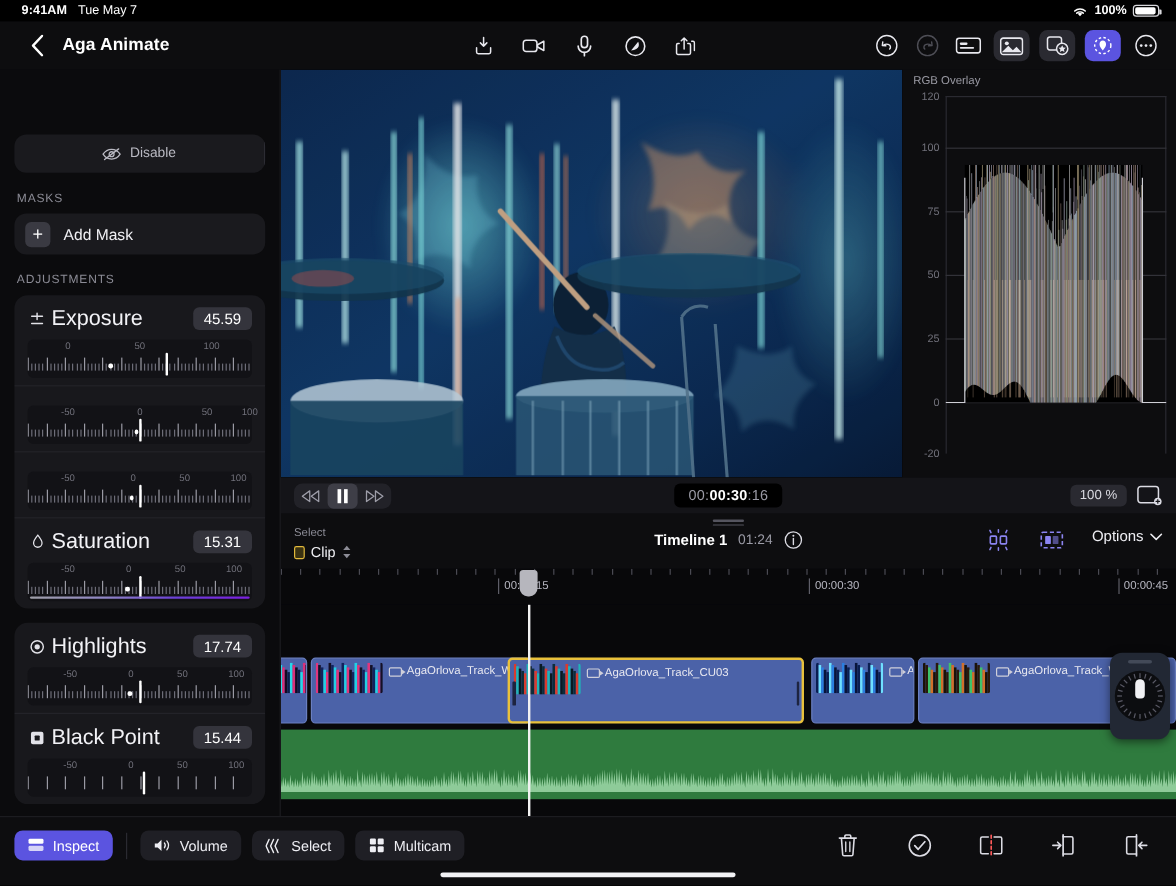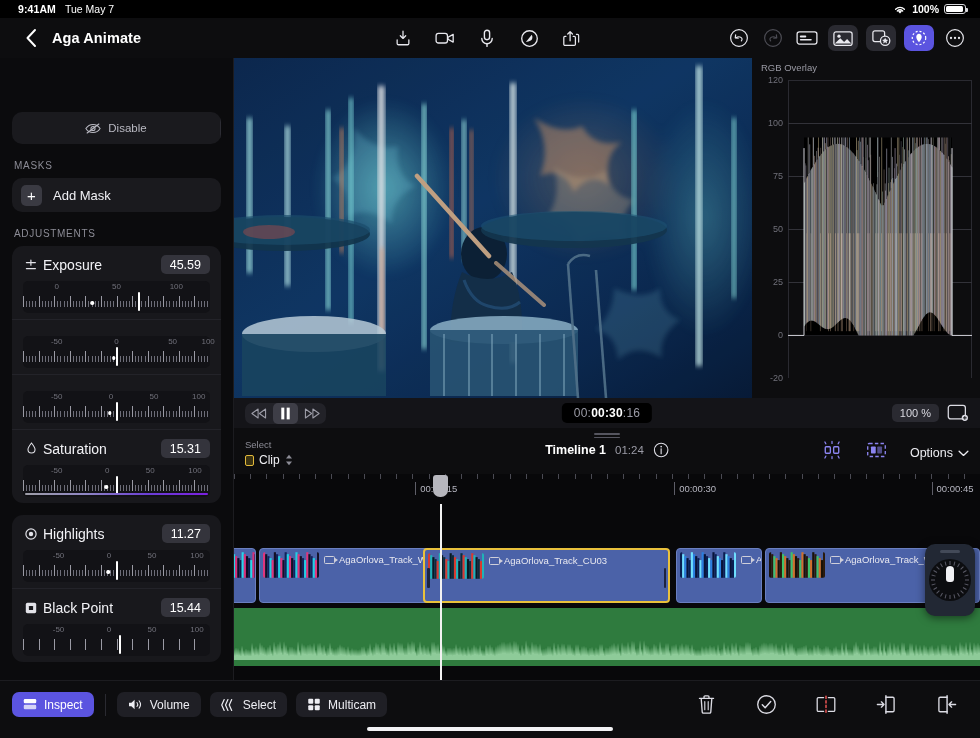--- a/index.html
+++ b/index.html
@@ -80,21 +80,21 @@
     display: flex; align-items: center; justify-content: center; font-size: 15px; font-weight: 300; line-height: 1;
   }
   .addmask-label { font-size: 13px; color: #f0f0f4; }
 
   .adj-card { background: #18181c; border-radius: 11px; overflow: hidden; }
   .adj-card + .adj-card { margin-top: 12px; }
   .adj-item { padding: 9px 11px 6px 11px; }
   .adj-item + .adj-item { border-top: 1px solid #232329; }
   .adj-top { display: flex; align-items: center; }
   .adj-icon { width: 16px; color: #e2e2e8; display: flex; align-items: center; justify-content: center; font-size: 12px; }
-  .adj-name { font-size: 14px; color: #f2f2f6; margin-left: 4px; }
+  .adj-name { font-size: 18px; color: #f2f2f6; margin-left: 4px; }
   .adj-val {
     margin-left: auto; background: #34343c; color: #fff; font-size: 12.5px; font-weight: 500;
     border-radius: 5px; padding: 2.5px 9px; min-width: 48px; text-align: center;
   }
   .slider-wrap { margin-top: 7px; position: relative; height: 32px; }
   .slider-bg { position: absolute; inset: 0; background: #121216; border-radius: 5px; }
   .tickrow { position: absolute; left: 0; right: 0; top: 13px; height: 13px; overflow: hidden; }
   .tick { position: absolute; bottom: 0; width: 1px; background: #6d6d78; }
   .tick.maj { height: 11px; background: #9a9aa4; }
   .tick.min { height: 6px; }
@@ -136,21 +136,21 @@
   .grabber i { display: block; height: 1.5px; background: #55555f; border-radius: 1px; margin-bottom: 2px; }
   .sel-block { position: absolute; left: 11px; top: 11px; }
   .sel-title { font-size: 9.5px; color: #8c8c96; }
   .sel-val { display: flex; align-items: center; gap: 5px; margin-top: 3px; }
   .clip-swatch { width: 9px; height: 11px; border: 1.5px solid #e2b93b; border-radius: 2px; background: #3a3212; }
   .sel-text { font-size: 12px; color: #f0f0f4; }
   .chev-ud { font-size: 8px; color: #8c8c96; line-height: 1; }
   .tl-center { position: absolute; left: 50%; top: 14px; transform: translateX(-50%); display: flex; align-items: center; gap: 9px; }
   .tl-name { font-size: 12.5px; font-weight: 700; color: #fff; }
   .tl-dur { font-size: 11.5px; color: #9b9ba6; }
-  .tl-right { position: absolute; right: 11px; top: 12px; display: flex; align-items: flex-end; gap: 23px; }
+  .tl-right { position: absolute; right: 11px; top: 12px; display: flex; align-items: flex-start; gap: 23px; }
   .tl-opt { font-size: 12.5px; color: #ededf2; display: flex; align-items: center; gap: 5px; }
 
   
   .ruler { position: absolute; left: 234px; top: 474px; width: 746px; height: 30px; background: #08080a; overflow: hidden; }
   .rtick { position: absolute; top: 0; width: 1px; height: 5px; background: #4a4a53; }
   .rlbl { position: absolute; top: 8px; font-size: 9.5px; color: #b6b6c0; padding-left: 4px; border-left: 1px solid #5e5e68; height: 13px; line-height: 13px; }
 
   
   .tracks { position: absolute; left: 234px; top: 504px; width: 746px; bottom: 58px; background: #08080a; overflow: hidden; }
   .clip {
@@ -658,21 +658,21 @@
           <div class="adj-card">
             <div class="adj-item">
               <div class="adj-top">
                 <span class="adj-icon">
                   <svg width="12" height="12" viewBox="0 0 12 12">
                     <circle cx="6" cy="6" r="5.1" stroke="currentColor" stroke-width="1.2" fill="none"></circle>
                     <circle cx="6" cy="6" r="2.2" fill="currentColor"></circle>
                   </svg>
                 </span>
                 <span class="adj-name">Highlights</span>
-                <span class="adj-val">11.27</span>
+                <span class="adj-val">17.74</span>
               </div>
               <div class="slider-wrap">
                 <span class="slider-bg"></span>
                 <span class="scalelbl" style="left:19%">-50</span>
                 <span class="scalelbl" style="left:46%">0</span>
                 <span class="scalelbl" style="left:69%">50</span>
                 <span class="scalelbl" style="left:93%">100</span>
                 <span class="tickrow">
                   <span class="tick maj" style="left:0%"></span>
                   <span class="tick min" style="left:1.6666666666666667%"></span>

